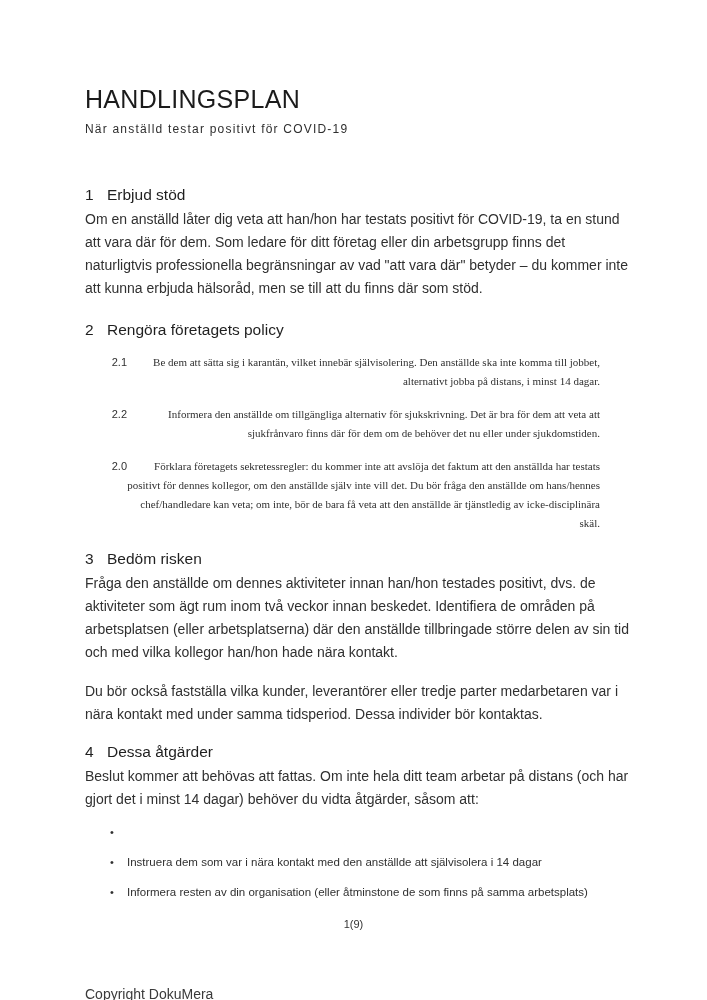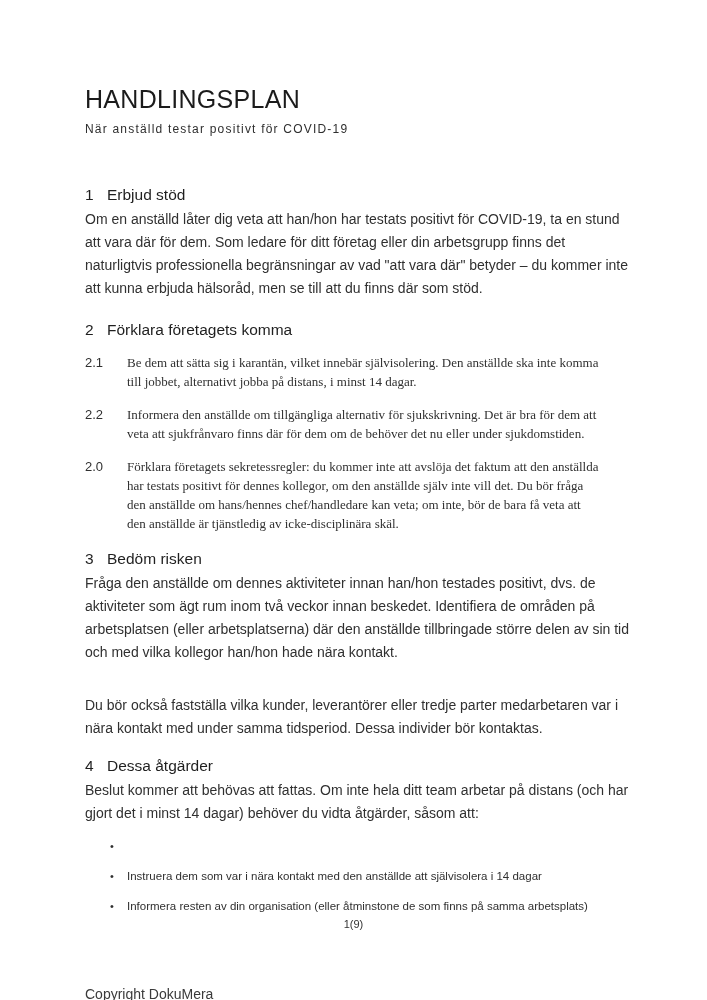--- a/index.html
+++ b/index.html
@@ -30,25 +30,25 @@
 
   .h-sec1 { margin-top:48px; }
   .h-sec2 { margin-top:20px; }
   .h-sec3 { margin-top:16px; }
   .h-sec4 { margin-top:16px; }
 
   .para {
     margin-top:4px; font-size:14px; line-height:23px; color:#303030;
     width:545px;
   }
-  .para.follow { margin-top:30px; }
+  .para.follow { margin-top:16px; }
 
   .item {
     display:flex; margin-top:14px;
-    font-size:13px; line-height:19px; color:#303030;
+    font-size:11px; line-height:19px; color:#303030;text-align:right;
   }
   .item .item-number { width:42px; flex-shrink:0; }
   .item .item-text { width:473px;font-family:Liberation Serif, serif; }
 
   .bullets { margin-top:12px; }
   .bullet {
     display:flex; margin-bottom:11px;
     font-size:11.5px; line-height:19px; color:#303030;
   }
   .bullet .bullet-marker { margin-left:25px; width:17px; flex-shrink:0; font-size:11px; }
@@ -73,21 +73,21 @@
     <div class="doc-subtitle">När anställd testar positivt för COVID-19</div>
 
     <div class="section-heading h-sec1">
       <span class="heading-number">1</span>
       <span class="heading-text">Erbjud stöd</span>
     </div>
     <div class="para">Om en anställd låter dig veta att han/hon har testats positivt för COVID-19, ta en stund att vara där för dem. Som ledare för ditt företag eller din arbetsgrupp finns det naturligtvis professionella begränsningar av vad "att vara där" betyder – du kommer inte att kunna erbjuda hälsoråd, men se till att du finns där som stöd.</div>
 
     <div class="section-heading h-sec2">
       <span class="heading-number">2</span>
-      <span class="heading-text">Förklara företagets komma</span>
+      <span class="heading-text">Rengöra företagets policy</span>
     </div>
     <div class="item">
       <span class="item-number">2.1</span>
       <span class="item-text">Be dem att sätta sig i karantän, vilket innebär självisolering. Den anställde ska inte komma till jobbet, alternativt jobba på distans, i minst 14 dagar.</span>
     </div>
     <div class="item">
       <span class="item-number">2.2</span>
       <span class="item-text">Informera den anställde om tillgängliga alternativ för sjukskrivning. Det är bra för dem att veta att sjukfrånvaro finns där för dem om de behöver det nu eller under sjukdomstiden.</span>
     </div>
     <div class="item">

